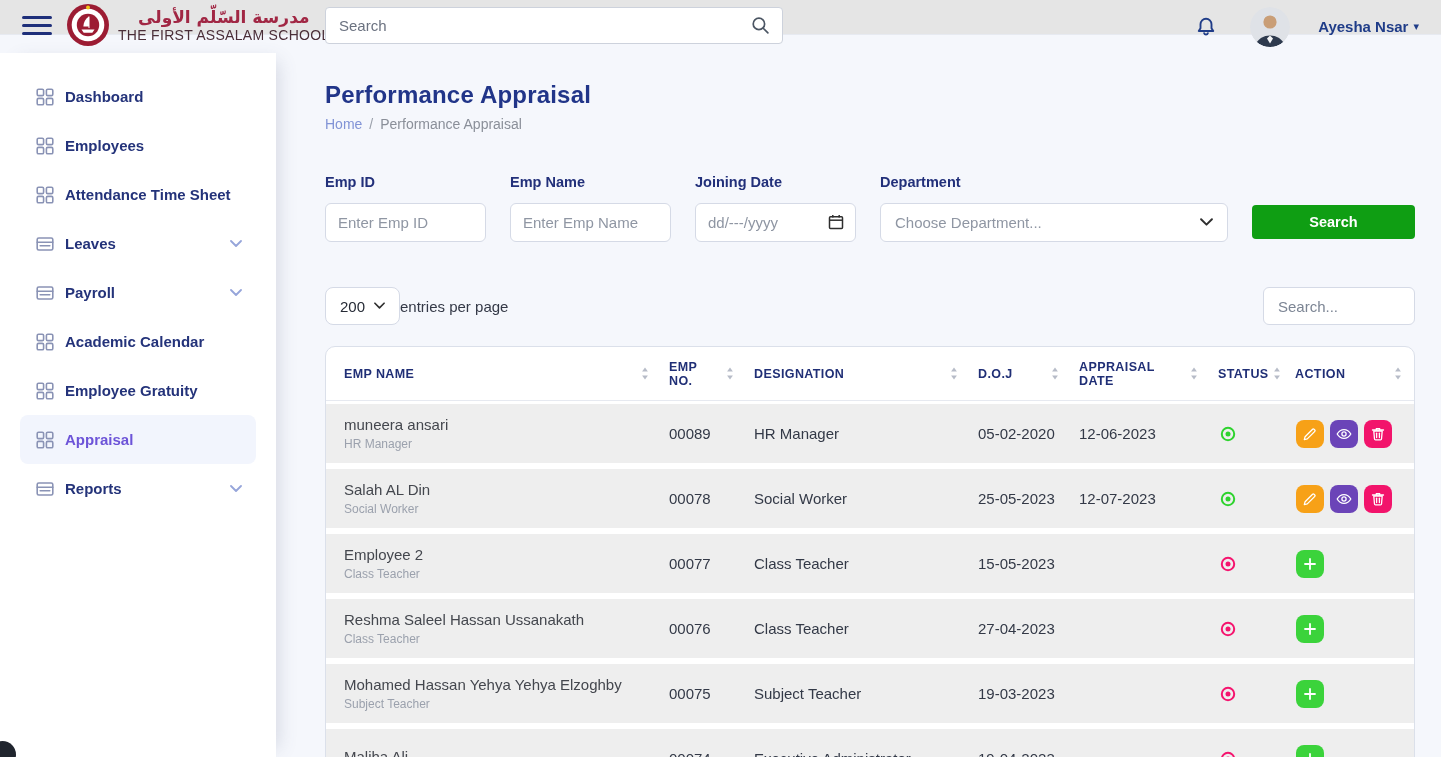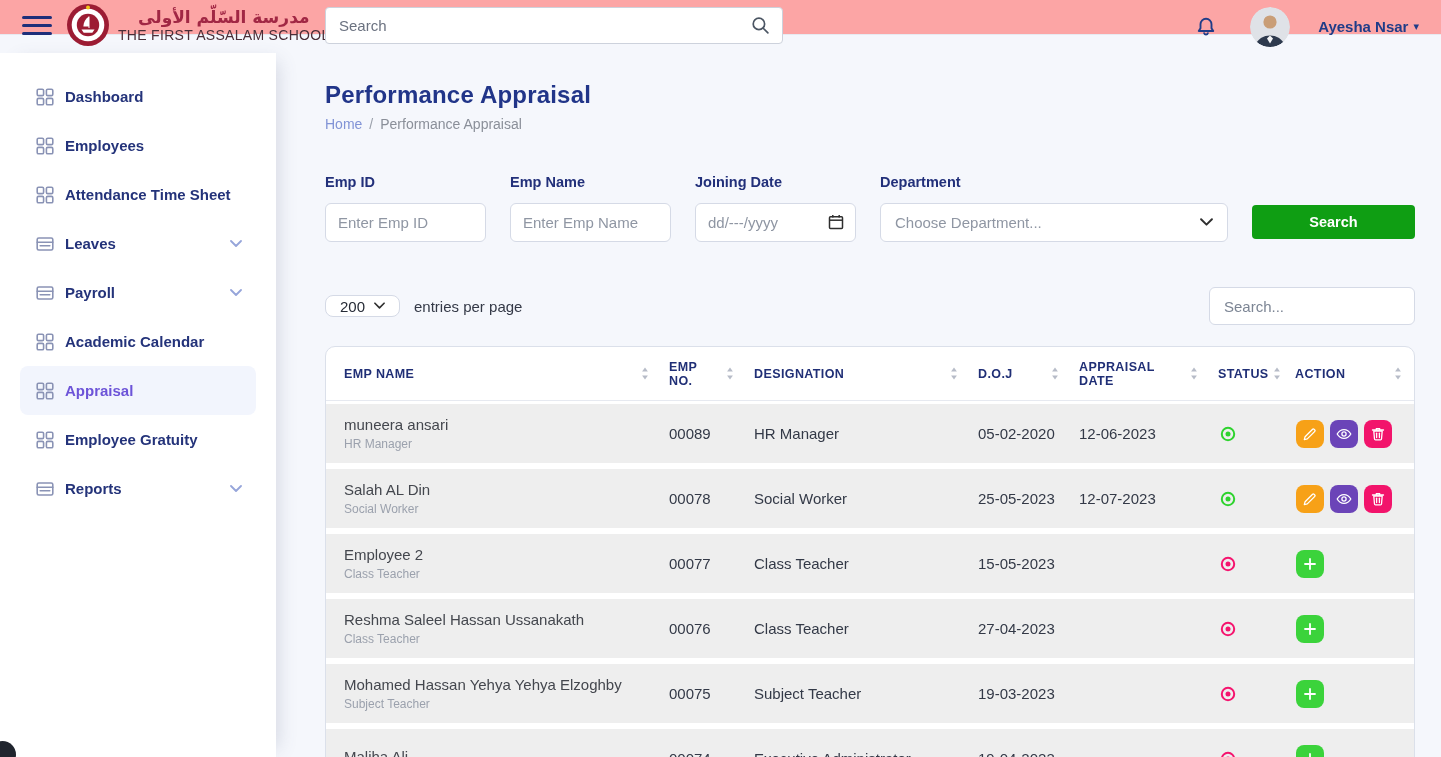--- a/index.html
+++ b/index.html
@@ -7,21 +7,21 @@
   html,body { margin:0; padding:0; }
   body {
     width:1441px; height:757px; overflow:hidden; position:relative;
     background:#f5f7fc;
     font-family:"Liberation Sans","DejaVu Sans",sans-serif;
     -webkit-font-smoothing:antialiased;
   }
   svg { display:block; }
 
   
-  .topbar { position:absolute; top:0; left:0; right:0; height:35px; background:#fca5a5;
+  .topbar { position:absolute; top:0; left:0; right:0; height:35px; background:#e5e5e5;
     border-bottom:1px solid #e7eaf1; z-index:30; }
   .hamburger { position:absolute; left:22px; top:16px; width:30px; cursor:pointer; }
   .hamburger span { display:block; height:3.4px; border-radius:2px; background:#1e2f7a; margin-bottom:4.6px; }
   .hamburger span:last-child { margin-bottom:0; }
   .brand { position:absolute; left:66px; top:3px; display:flex; align-items:center; }
   .brand-text { margin-left:8px; text-align:center; }
   .brand-ar { color:#a12744; font-size:17px; font-weight:bold; line-height:20px; font-family:"DejaVu Sans",sans-serif; }
   .brand-en { color:#4a2e38; font-size:14px; font-weight:400; letter-spacing:.3px; margin-top:0; }
   .top-search { position:absolute; left:325px; top:7px; width:458px; height:37px; }
   .top-search input { width:100%; height:100%; border:1px solid #cdd2dc; border-radius:4px;
@@ -64,24 +64,24 @@
   .sel-dept { width:348px; color:#8f96a3; }
   .sel .chev-dark { color:#2f2f2f; }
   .date-wrap { position:relative; width:161px; }
   .date-wrap input { width:161px; padding-right:36px; color:#8f96a3; }
   .date-wrap .cal { position:absolute; right:12px; top:11px; color:#2e2e2e; cursor:pointer; }
   .search-btn { align-self:flex-end; margin-bottom:3px; width:163px; height:34px; border:none; border-radius:4px;
     background:#0f9e13; color:#fff; font-size:14.5px; font-weight:700; cursor:pointer; font-family:inherit; }
 
   
   .entries-row { margin-top:45px; display:flex; align-items:center; }
-  .entries-select { width:75px; height:22px; background:#fff; border:1px solid #d5dae6; border-radius:8px;
+  .entries-select { width:75px; height:38px; background:#fff; border:1px solid #d5dae6; border-radius:8px;
     display:flex; align-items:center; justify-content:center; gap:9px; font-size:15px; color:#262b36; cursor:pointer; }
-  .entries-label { margin-left:14px; font-size:15px; color:#343947; }
-  .table-search { margin-left:auto; width:206px; height:38px; background:#fff; border:1px solid #d5dae6;
+  .entries-label { font-size:15px; color:#343947; }
+  .table-search { margin-left:auto; width:152px; height:38px; background:#fff; border:1px solid #d5dae6;
     border-radius:6px; padding:0 14px; font-size:15px; color:#374151; outline:none; font-family:inherit; }
   .table-search::placeholder { color:#7c8594; }
 
   
   .card { margin-top:21px; background:#fff; border:1px solid #dbe0ea; border-radius:10px; height:600px; overflow:hidden; }
   .tgrid { display:grid; grid-template-columns:335px 85px 224px 101px 139px 77px 1fr; }
   .t-head { height:54px; border-bottom:1px solid #e6e9f0; align-items:center; }
   .th { display:flex; align-items:center; justify-content:space-between; padding:0 12px 0 8px;
     font-size:12.5px; font-weight:800; color:#202f76; letter-spacing:.4px; cursor:pointer; }
   .th:first-child { padding-left:18px; }
@@ -266,31 +266,31 @@
     <svg class="s-chev" width="12" height="8">
         <use href="#i-chev"></use>
       </svg>
   </div>
   <div class="side-item">
     <svg class="s-icon">
         <use href="#i-grid"></use>
       </svg>
     <span class="s-lbl">Academic Calendar</span>
   </div>
+  <div class="side-item">
+    <svg class="s-icon">
+        <use href="#i-grid"></use>
+      </svg>
+    <span class="s-lbl">Employee Gratuity</span>
+  </div>
   <div class="side-item active">
     <svg class="s-icon">
         <use href="#i-grid"></use>
       </svg>
     <span class="s-lbl">Appraisal</span>
-  </div>
-  <div class="side-item">
-    <svg class="s-icon">
-        <use href="#i-grid"></use>
-      </svg>
-    <span class="s-lbl">Employee Gratuity</span>
   </div>
   <div class="side-item">
     <svg class="s-icon">
         <use href="#i-card"></use>
       </svg>
     <span class="s-lbl">Reports</span>
     <svg class="s-chev" width="12" height="8">
         <use href="#i-chev"></use>
       </svg>
   </div>

